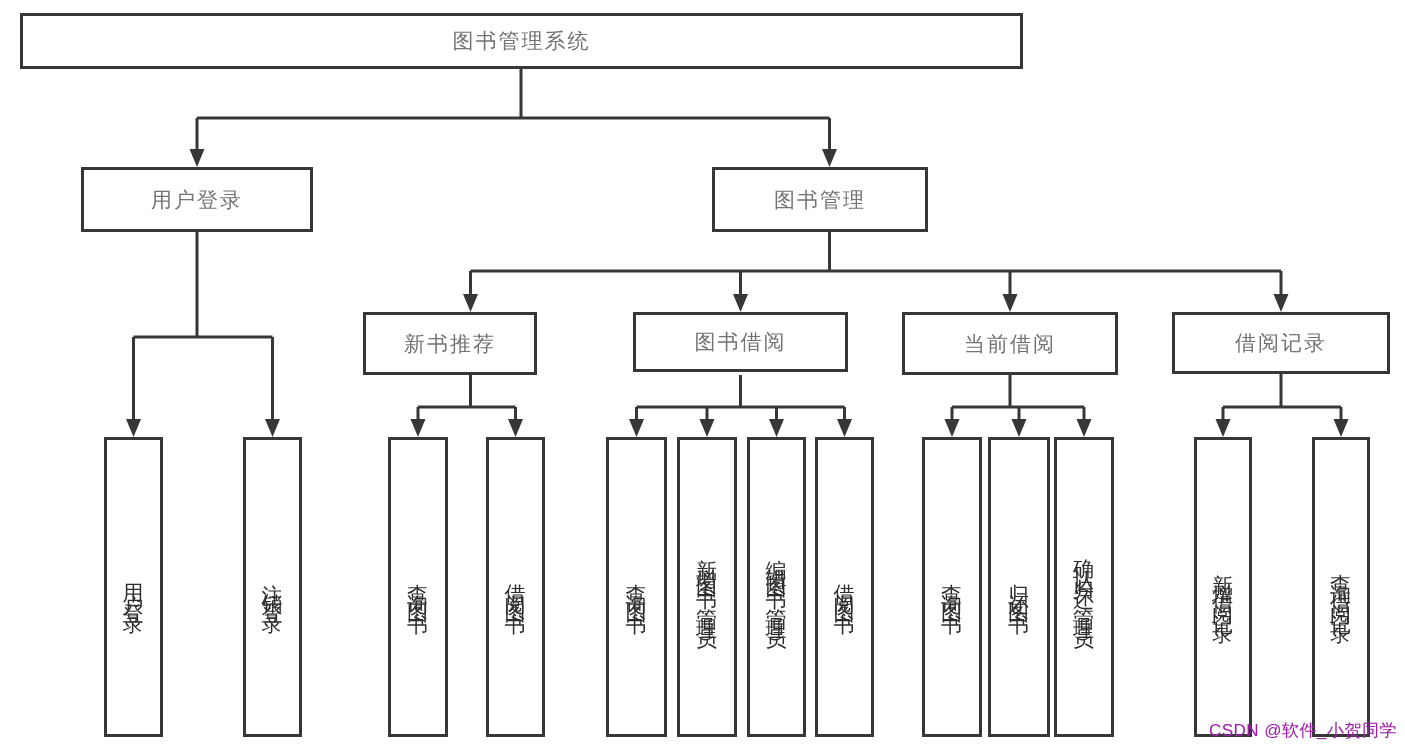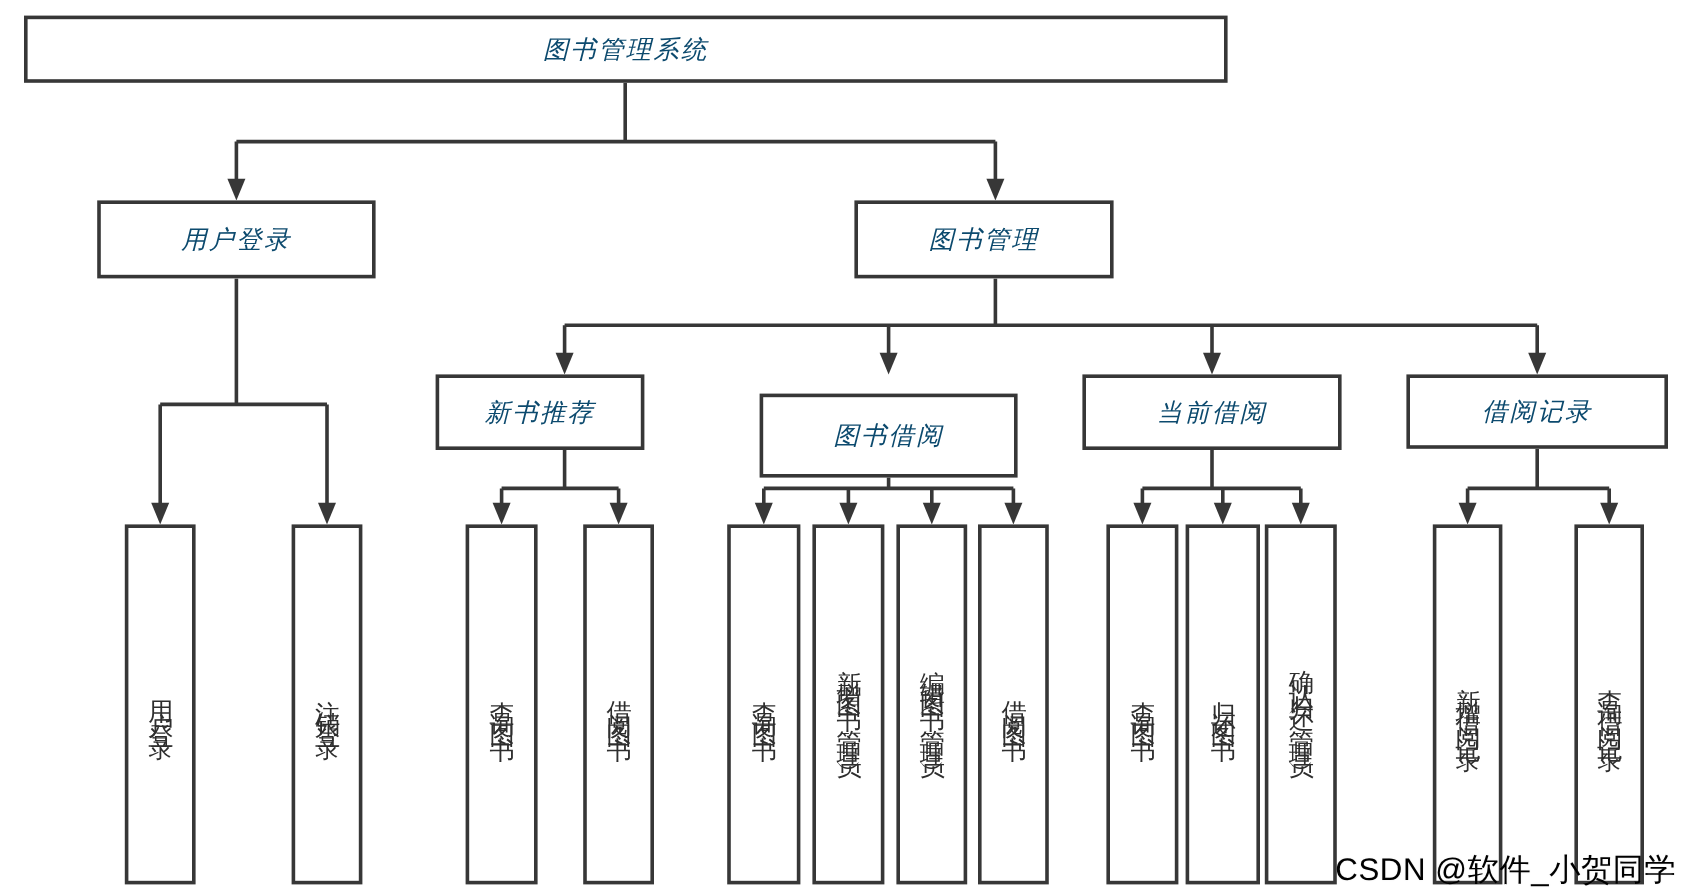--- a/index.html
+++ b/index.html
@@ -16,38 +16,37 @@
     background:#ffffff;
     border:3px solid #373737;
     box-sizing:border-box;
     display:flex;align-items:center;justify-content:center;
     color:#2e2e2e;
   }
   .hbox span{
     font-size:21px;
     letter-spacing:2px;
     white-space:nowrap;
-    color:#0c4a6e;
-    font-style:italic;
+    color:#737373;
   }
   .vbox span{
     writing-mode:vertical-rl;
     text-orientation:mixed;
     font-size:21px;
     letter-spacing:10px;
     line-height:1;
     color:#2e2e2e;
     white-space:nowrap;
   }
   .root-box span{font-size:21px;}
   #watermark{
     position:absolute;
     right:8px;bottom:5px;
-    font-size:26px;
-    color:#000000;
+    font-size:17px;
+    color:#a21caf;
     letter-spacing:0.5px;
     white-space:nowrap;
     text-shadow:0 0 1px rgba(150,150,150,0.35);
   }
 </style>
 </head>
 <body>
 
 <div id="canvas">
 
@@ -101,21 +100,21 @@
   <div class="box hbox" style="left:81px;top:167px;width:232px;height:65px">
     <span>用户登录</span>
   </div>
   <div class="box hbox" style="left:712px;top:167px;width:216px;height:65px">
     <span>图书管理</span>
   </div>
 
   <div class="box hbox" style="left:363px;top:312px;width:174px;height:63px">
     <span>新书推荐</span>
   </div>
-  <div class="box hbox" style="left:633px;top:328px;width:215px;height:70px">
+  <div class="box hbox" style="left:633px;top:312px;width:215px;height:60px">
     <span>图书借阅</span>
   </div>
   <div class="box hbox" style="left:902px;top:312px;width:216px;height:63px">
     <span>当前借阅</span>
   </div>
   <div class="box hbox" style="left:1172px;top:312px;width:218px;height:62px">
     <span>借阅记录</span>
   </div>
 
   <div class="box vbox" style="left:104px;top:437px;width:59px;height:300px">

